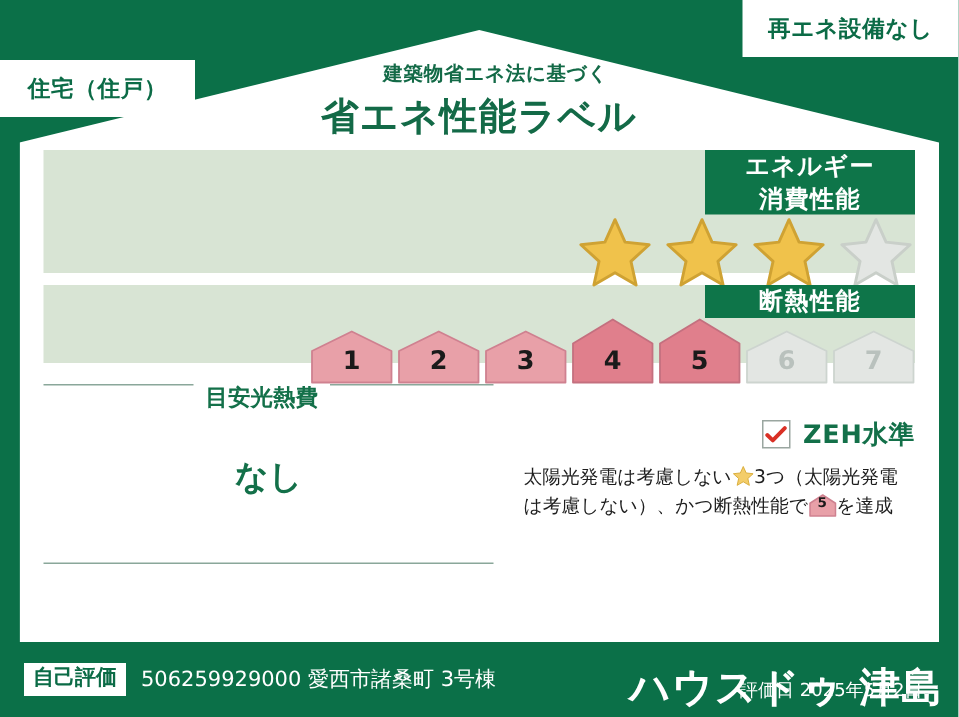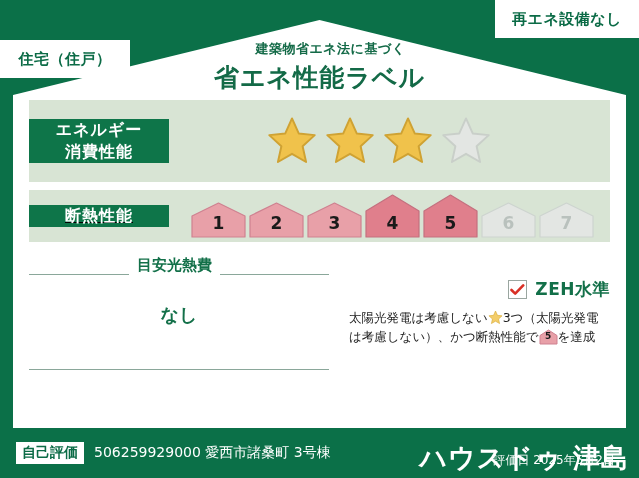--- a/index.html
+++ b/index.html
@@ -89,29 +89,29 @@
   .content {
     position: absolute;
     left: 29px;
     top: 100px;
     width: 581px;
   }
 
   
   .metric-row {
     display: flex;
-    align-items: center;
+    align-items: flex-end;
     background: #d8e4d4;
     height: 82px;
     margin-bottom: 8px;
+    flex-direction: column;
   }
   .metric-row.insulation {
     height: 52px;
     margin-bottom: 12px;
-    text-decoration: underline;
   }
   .metric-name {
     width: 140px;
     background: #0e7549;
     color: #ffffff;
     font-weight: bold;
     font-size: 16px;
     line-height: 1.35;
     display: flex;
     flex-direction: column;
@@ -177,35 +177,35 @@
     flex: none;
   }
   .lower-right {
     flex: 1;
     padding-left: 20px;
     padding-top: 22px;
   }
 
   .cost-head {
     display: flex;
-    align-items: flex-end;
+    align-items: flex-start;
     gap: 8px;
     color: #137049;
     font-weight: bold;
     font-size: 15px;
   }
   .cost-head .rule {
     flex: 1;
     height: 1px;
     background: #8aa79a;
   }
   .cost-head .rule.short { flex: 0 0 100px; }
   .cost-value {
     text-align: center;
-    font-size: 18px;
+    font-size: 22px;
     font-weight: bold;
     color: #137049;
     margin-top: 28px;
   }
   .bottom-rule {
     height: 1px;
     background: #8aa79a;
     margin-top: 42px;
   }
 

